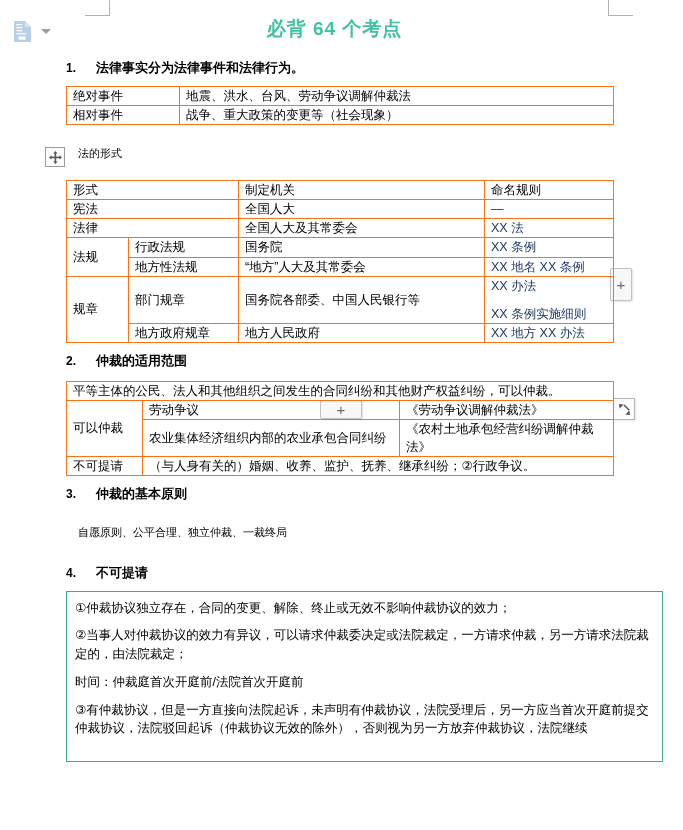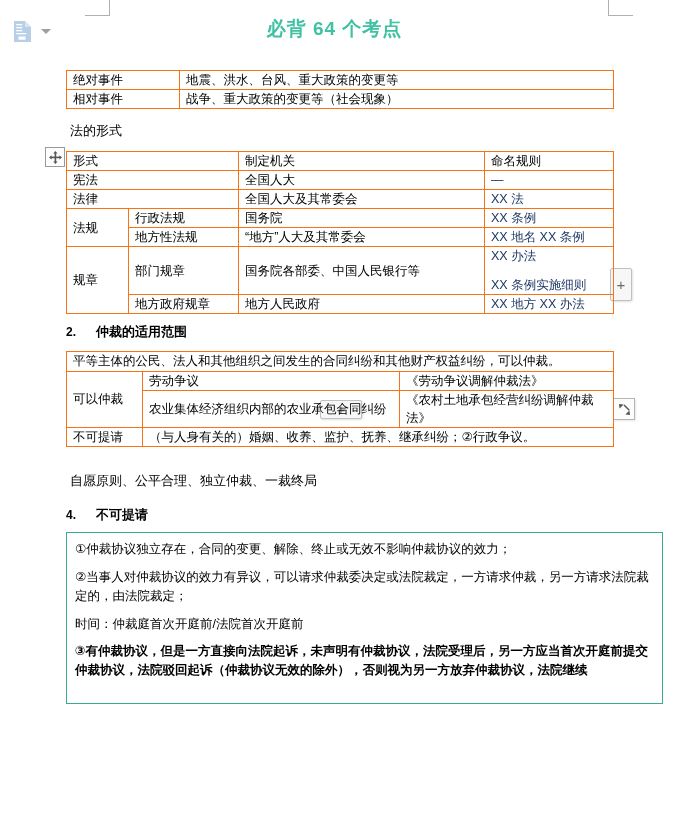--- a/index.html
+++ b/index.html
@@ -115,23 +115,23 @@
     font-weight: bold;
     font-size: 13px;
     line-height: 1.2;
   }
   .heading .num {
     display: inline-block;
     width: 30px;
     font-size: 12px;
   }
   .plain-line {
-    margin: 4px;
+    margin: 12px;
     padding: 0 0 0 66px;
-    font-size: 13px;
+    font-size: 11px;
     line-height: 1.2;
   }
 
   table.doc-table {
     border-collapse: collapse;
     margin: 0 0 0 66px;
     width: 547px;
     table-layout: fixed;
   }
   table.doc-table td {
@@ -149,21 +149,21 @@
     margin: 0 0 0 66px;
     width: 597px;
     box-sizing: border-box;
     padding: 7px 8px 8px 8px;
   }
   .para-box p {
     margin: 0 0 9px 0;
     font-size: 12.5px;
     line-height: 1.5;
   }
-  .para-box p:last-child { margin-bottom: 15px; font-weight: bold; }
+  .para-box p:last-child { margin-bottom: 15px; }
   .sp8  { height: 8px; }
   .sp10 { height: 10px; }
   .sp12 { height: 12px; }
   .sp14 { height: 14px; }
   .sp18 { height: 18px; }
 </style>
 </head>
 <body>
 
 <div class="corner-mark corner-tl"></div>
@@ -212,32 +212,35 @@
     </g>
   </svg>
 </div>
 
 <div class="doc">
 
   <div class="title">必背 64 个考点</div>
 
   <div class="sp18"></div>
 
+  <div class="heading">
+    <span class="num">1.</span><span>法律事实分为法律事件和法律行为。</span>
+  </div>
 
   <div class="sp10"></div>
 
   <table class="doc-table">
     <colgroup>
         <col style="width:113px">
         <col style="width:434px">
       </colgroup>
     <tbody>
       <tr>
         <td>绝对事件</td>
-        <td>地震、洪水、台风、重大政策的变更等</td>
+        <td>地震、洪水、台风、劳动争议调解仲裁法</td>
       </tr>
       <tr>
         <td>相对事件</td>
         <td>战争、重大政策的变更等（社会现象）</td>
       </tr>
     </tbody>
   </table>
 
   <div class="sp10"></div>
 
@@ -326,20 +329,23 @@
       </tr>
       <tr>
         <td>不可提请</td>
         <td colspan="2">（与人身有关的）婚姻、收养、监护、抚养、继承纠纷；②行政争议。</td>
       </tr>
     </tbody>
   </table>
 
   <div class="sp10"></div>
 
+  <div class="heading">
+    <span class="num">3.</span><span>仲裁的基本原则</span>
+  </div>
 
   <div class="sp12"></div>
 
   <div class="plain-line">自愿原则、公平合理、独立仲裁、一裁终局</div>
 
   <div class="sp14"></div>
 
   <div class="heading">
     <span class="num">4.</span><span>不可提请</span>
   </div>

